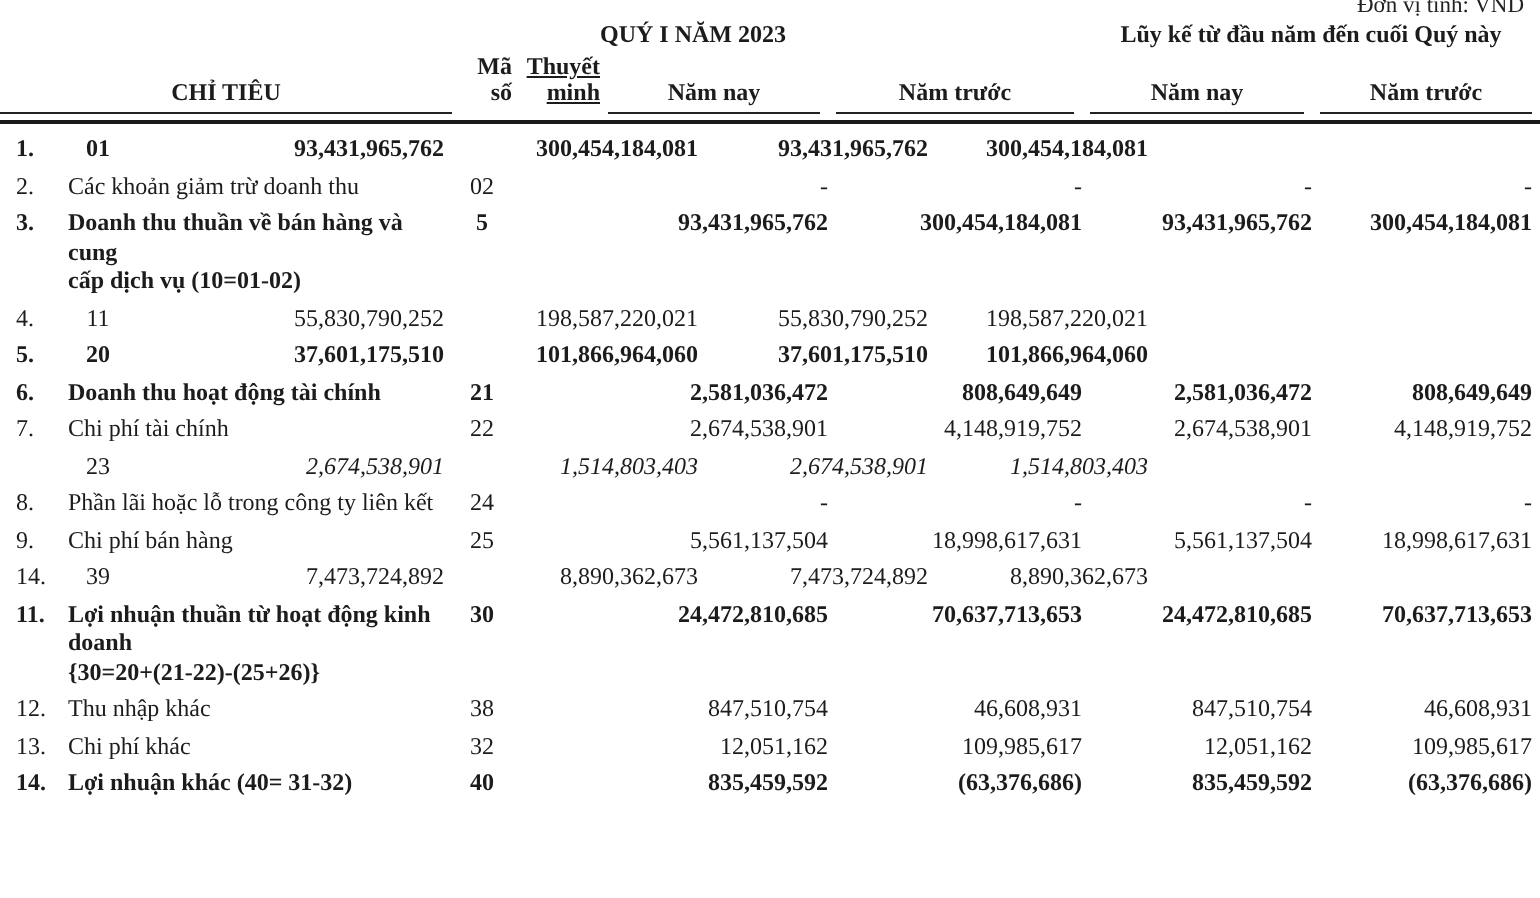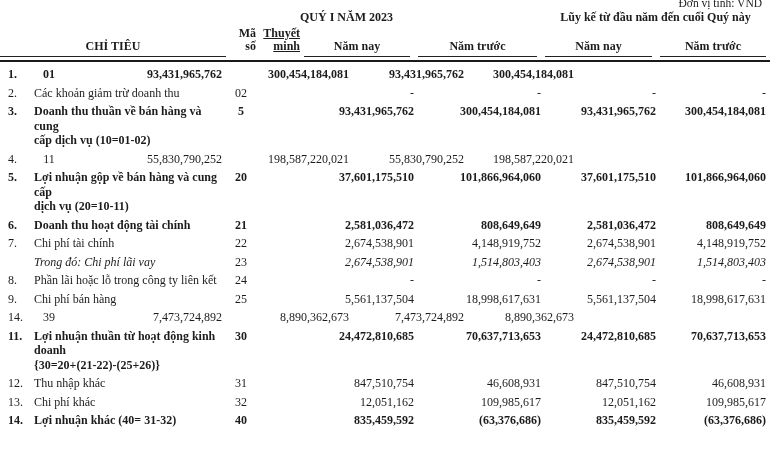--- a/index.html
+++ b/index.html
@@ -108,22 +108,20 @@
     <span class="c-code">11</span>
     <span class="c-note"></span>
     <span class="c-num c-n1">55,830,790,252</span>
     <span class="c-num c-n2">198,587,220,021</span>
     <span class="c-num c-n3">55,830,790,252</span>
     <span class="c-num c-n4">198,587,220,021</span>
   </div>
 
   <div class="row bold">
     <span class="c-no">5.</span>
-    <span class="c-label">Lợi nhuận gộp về bán hàng và cung cấp
-dịch vụ (20=10-11)</span>
     <span class="c-code">20</span>
     <span class="c-note"></span>
     <span class="c-num c-n1">37,601,175,510</span>
     <span class="c-num c-n2">101,866,964,060</span>
     <span class="c-num c-n3">37,601,175,510</span>
     <span class="c-num c-n4">101,866,964,060</span>
   </div>
 
   <div class="row bold">
     <span class="c-no">6.</span>
@@ -142,21 +140,20 @@
     <span class="c-code">22</span>
     <span class="c-note"></span>
     <span class="c-num c-n1">2,674,538,901</span>
     <span class="c-num c-n2">4,148,919,752</span>
     <span class="c-num c-n3">2,674,538,901</span>
     <span class="c-num c-n4">4,148,919,752</span>
   </div>
 
   <div class="row italic">
     <span class="c-no"></span>
-    <span class="c-label">Trong đó: Chi phí lãi vay</span>
     <span class="c-code">23</span>
     <span class="c-note"></span>
     <span class="c-num c-n1">2,674,538,901</span>
     <span class="c-num c-n2">1,514,803,403</span>
     <span class="c-num c-n3">2,674,538,901</span>
     <span class="c-num c-n4">1,514,803,403</span>
   </div>
 
   <div class="row regular">
     <span class="c-no">8.</span>
@@ -199,21 +196,21 @@
     <span class="c-note"></span>
     <span class="c-num c-n1">24,472,810,685</span>
     <span class="c-num c-n2">70,637,713,653</span>
     <span class="c-num c-n3">24,472,810,685</span>
     <span class="c-num c-n4">70,637,713,653</span>
   </div>
 
   <div class="row regular">
     <span class="c-no">12.</span>
     <span class="c-label">Thu nhập khác</span>
-    <span class="c-code">31</span>
+    <span class="c-code">38</span>
     <span class="c-note"></span>
     <span class="c-num c-n1">847,510,754</span>
     <span class="c-num c-n2">46,608,931</span>
     <span class="c-num c-n3">847,510,754</span>
     <span class="c-num c-n4">46,608,931</span>
   </div>
 
   <div class="row regular">
     <span class="c-no">13.</span>
     <span class="c-label">Chi phí khác</span>

